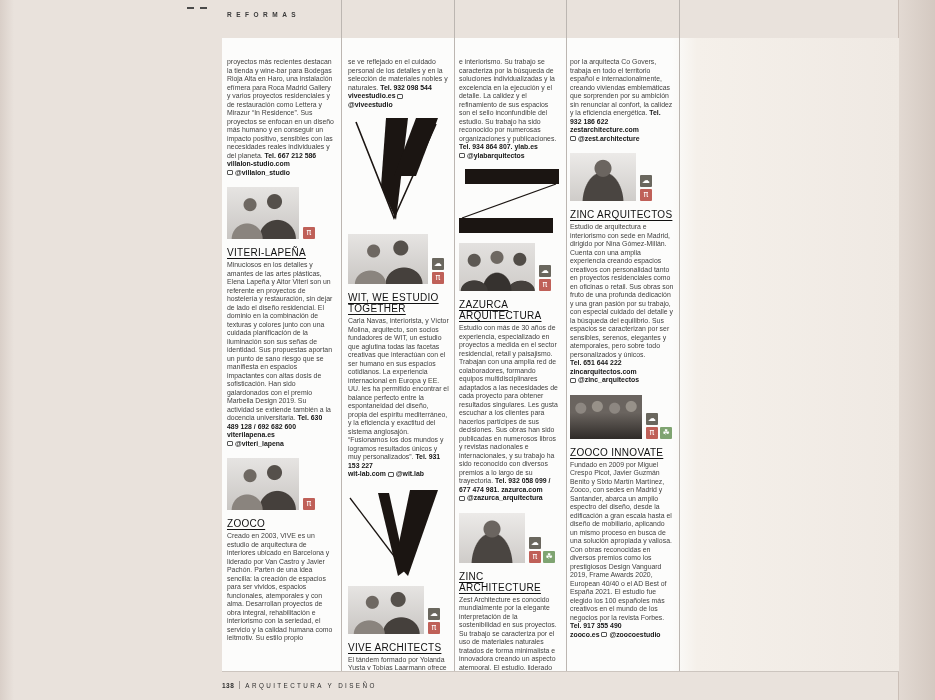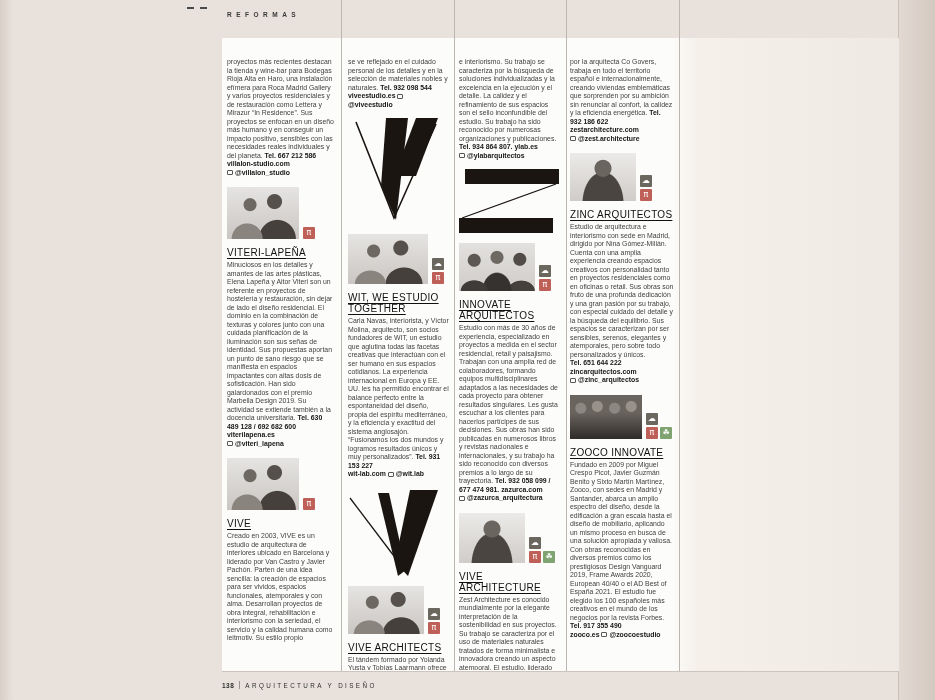--- a/index.html
+++ b/index.html
@@ -153,21 +153,21 @@
     <span class="cline"><b class="strong">viterilapena.es</b></span>
     <span class="cline"><i class="ig"></i><b class="strong">@viteri_lapena</b></span>
   </p>
 
   <div class="media">
     <div class="photo" style="width:72px;height:52px"></div>
     <div class="badges">
       <span class="badge red">π</span>
     </div>
   </div>
-  <h3 class="heading">VIVE</h3>
+  <h3 class="heading">ZOOCO</h3>
   <p class="para">
     <span>Creado en 2003, VIVE es un estudio de arquitectura de interiores ubicado en Barcelona y liderado por Van Castro y Javier Pachón. Parten de una idea sencilla: la creación de espacios para ser vividos, espacios funcionales, atemporales y con alma. Desarrollan proyectos de obra integral, rehabilitación e interiorismo con la seriedad, el servicio y la calidad humana como leitmotiv. Su estilo propio</span>
   </p>
 </div>
 
 <div class="col col2">
   <p class="para">
     <span>se ve reflejado en el cuidado personal de los detalles y en la selección de materiales nobles y naturales.</span>
     <b class="strong">Tel. 932 098 544</b>
     <span class="cline"><b class="strong">viveestudio.es</b> <i class="ig"></i><b class="strong">@viveestudio</b></span>
@@ -229,39 +229,39 @@
       <rect x="0" y="49" width="94" height="15" fill="#1b1512"></rect>
     </svg>
   </span>
   <div class="media">
     <div class="photo trio" style="width:76px;height:48px"></div>
     <div class="badges">
       <span class="badge cloud">☁</span>
       <span class="badge red">π</span>
     </div>
   </div>
-  <h3 class="heading">INNOVATE ARQUITECTOS</h3>
+  <h3 class="heading">ZAZURCA ARQUITECTURA</h3>
   <p class="para">
     <span>Estudio con más de 30 años de experiencia, especializado en proyectos a medida en el sector residencial, retail y paisajismo. Trabajan con una amplia red de colaboradores, formando equipos multidisciplinares adaptados a las necesidades de cada proyecto para obtener resultados singulares. Les gusta escuchar a los clientes para hacerlos partícipes de sus decisiones. Sus obras han sido publicadas en numerosos libros y revistas nacionales e internacionales, y su trabajo ha sido reconocido con diversos premios a lo largo de su trayectoria.</span>
     <b class="strong">Tel. 932 058 099 / 677 474 981.</b>
     <b class="strong">zazurca.com</b>
     <span class="cline"><i class="ig"></i><b class="strong">@zazurca_arquitectura</b></span>
   </p>
 
   <div class="media">
     <div class="photo solo" style="width:66px;height:50px"></div>
     <div class="badges">
       <span class="badge cloud">☁</span>
       <span class="brow">
         <span class="badge red">π</span>
         <span class="badge green">☘</span>
       </span>
     </div>
   </div>
-  <h3 class="heading">VIVE ARCHITECTURE</h3>
+  <h3 class="heading">ZINC ARCHITECTURE</h3>
   <p class="para">
     <span>Zest Architecture es conocido mundialmente por la elegante interpretación de la sostenibilidad en sus proyectos. Su trabajo se caracteriza por el uso de materiales naturales tratados de forma minimalista e innovadora creando un aspecto atemporal. El estudio, liderado</span>
   </p>
 </div>
 
 <div class="col col4">
   <p class="para">
     <span>por la arquitecta Co Govers, trabaja en todo el territorio español e internacionalmente, creando viviendas emblemáticas que sorprenden por su ambición sin renunciar al confort, la calidez y la eficiencia energética.</span>
     <b class="strong">Tel. 932 186 622</b>
     <span class="cline"><b class="strong">zestarchitecture.com</b></span>

